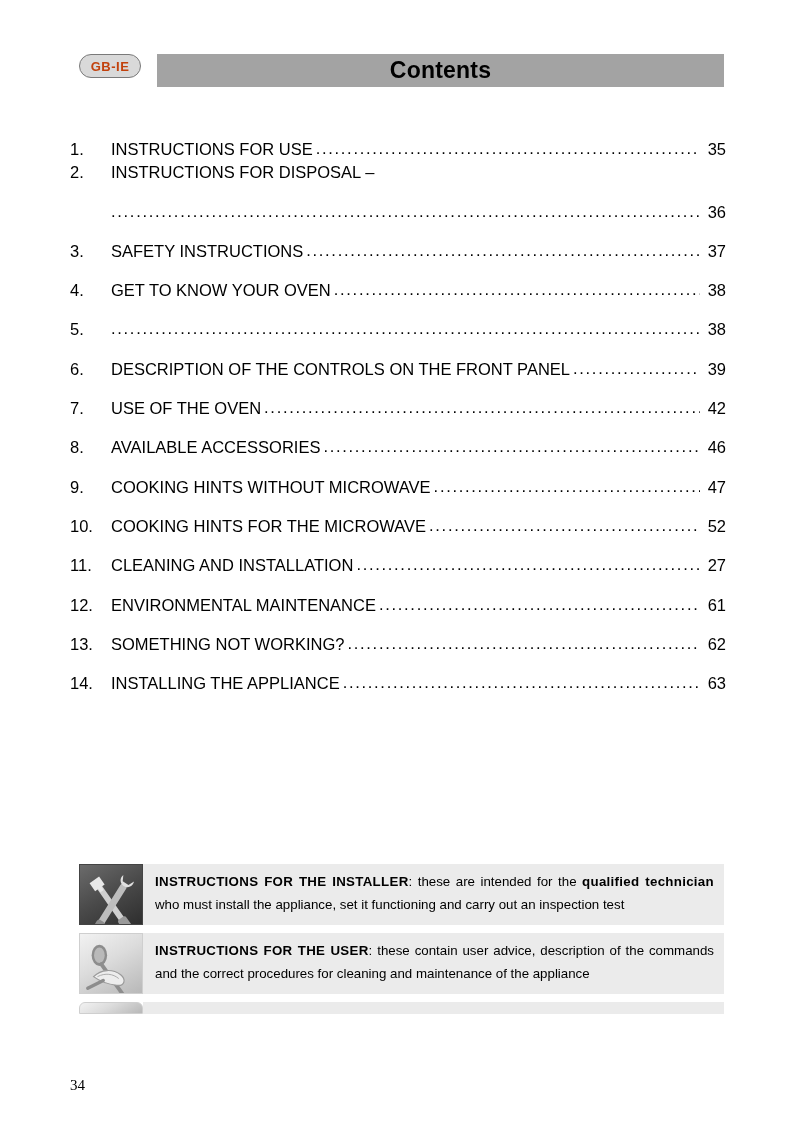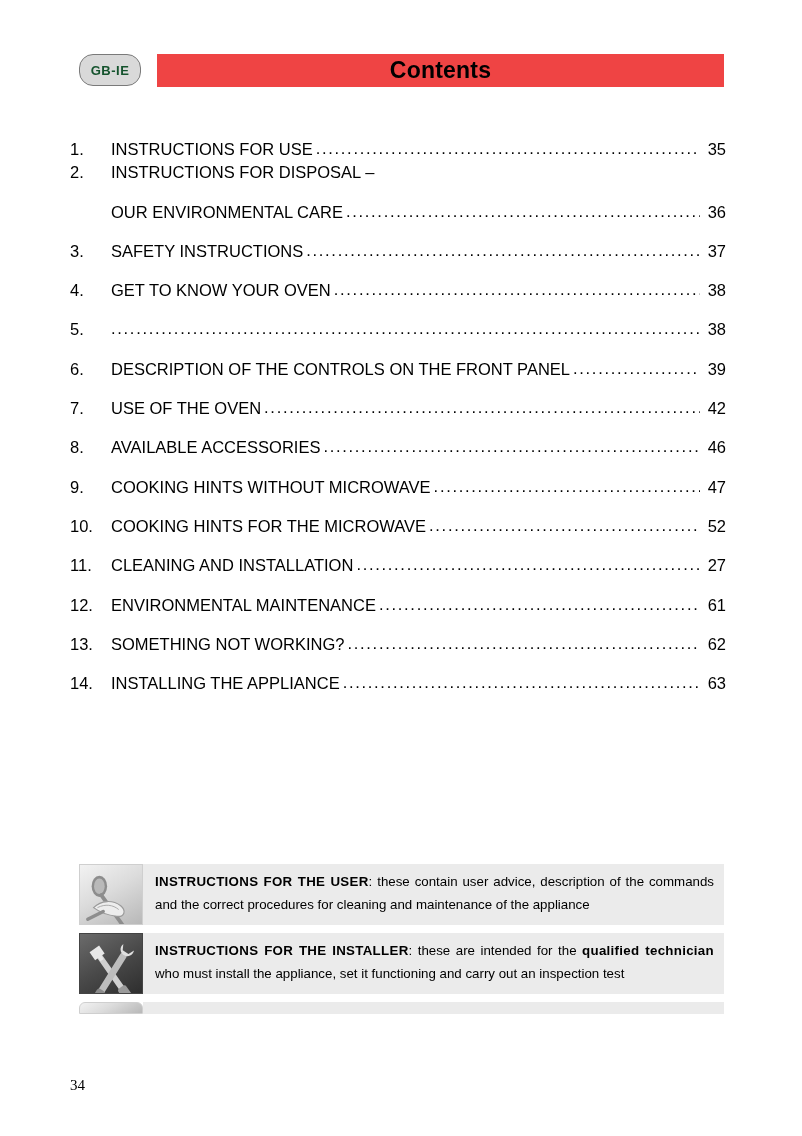--- a/index.html
+++ b/index.html
@@ -23,39 +23,39 @@
     top: 54px;
     left: 79px;
     width: 645px;
     height: 34px;
   }
   .lang-badge {
     position: absolute;
     left: 0;
     top: 0;
     width: 62px;
-    height: 32px;
+    height: 24px;
     border-radius: 14px;
     background: #d9d9d9;
     border: 1px solid #7a7a7a;
     display: flex;
     align-items: center;
     justify-content: center;
     font-size: 13px;
     font-weight: bold;
     letter-spacing: 0.5px;
-    color: #14532d;
+    color: #c2410c;
   }
   .header-bar {
     position: absolute;
     left: 78px;
     top: 0;
     width: 567px;
     height: 33px;
-    background: #ef4444;
+    background: #a3a3a3;
     display: flex;
     align-items: center;
     justify-content: center;
     text-align: right;
   }
   .header-title {
     font-size: 23px;
     font-weight: bold;
     letter-spacing: 0.2px;
   }
@@ -174,21 +174,20 @@
       <span class="toc-text">INSTRUCTIONS FOR USE</span>
       <span class="toc-dots">................................................................................................................</span>
       <span class="toc-page">35</span>
     </div>
     <div class="toc-row">
       <span class="toc-num">2.</span>
       <span class="toc-text">INSTRUCTIONS FOR DISPOSAL –</span>
     </div>
     <div class="toc-row cont">
       <span class="toc-num"></span>
-      <span class="toc-text">OUR ENVIRONMENTAL CARE</span>
       <span class="toc-dots">................................................................................................................</span>
       <span class="toc-page">36</span>
     </div>
     <div class="toc-row">
       <span class="toc-num">3.</span>
       <span class="toc-text">SAFETY INSTRUCTIONS</span>
       <span class="toc-dots">................................................................................................................</span>
       <span class="toc-page">37</span>
     </div>
     <div class="toc-row">
@@ -252,36 +251,20 @@
     </div>
     <div class="toc-row">
       <span class="toc-num">14.</span>
       <span class="toc-text">INSTALLING THE APPLIANCE</span>
       <span class="toc-dots">................................................................................................................</span>
       <span class="toc-page">63</span>
     </div>
   </div>
 
 <div class="legend">
-
-  <div class="legend-item">
-    <div class="legend-icon light">
-      <svg class="spoon-art" viewBox="0 0 64 80" xmlns="http://www.w3.org/2000/svg" aria-hidden="true">
-        <ellipse cx="20" cy="22" rx="8" ry="11" fill="#8d8d8d"></ellipse>
-        <ellipse cx="20" cy="22" rx="5.5" ry="8" fill="#b9b9b9"></ellipse>
-        <path d="M22 31 L44 62" stroke="#8d8d8d" stroke-width="4" stroke-linecap="round" fill="none"></path>
-        <path d="M14 44 C22 36 34 36 42 42 C48 47 46 54 38 53 C30 52 22 50 14 44 Z" fill="#ededed" stroke="#9a9a9a" stroke-width="1.2"></path>
-        <path d="M18 44 C26 40 34 41 40 46" stroke="#a9a9a9" stroke-width="1" fill="none"></path>
-        <path d="M8 56 L24 48" stroke="#8d8d8d" stroke-width="3.5" stroke-linecap="round"></path>
-      </svg>
-    </div>
-    <div class="legend-body">
-      <b>INSTRUCTIONS FOR THE USER</b><span>: these contain user advice, description of the commands and the correct procedures for cleaning and maintenance of the appliance</span>
-    </div>
-  </div>
 
   <div class="legend-item">
     <div class="legend-icon dark">
       <svg class="wrench-art" viewBox="0 0 64 80" xmlns="http://www.w3.org/2000/svg" aria-hidden="true">
         <g transform="rotate(-35 32 40)">
           <rect x="29" y="14" width="6" height="50" rx="2" fill="#d0d0d0"></rect>
           <path d="M26 10 h12 v10 h-4 v4 h-4 v-4 h-4 z" fill="#e8e8e8"></path>
           <rect x="27" y="58" width="10" height="14" rx="3" fill="#9a9a9a"></rect>
         </g>
         <g transform="rotate(32 32 40)">
@@ -289,20 +272,36 @@
           <path d="M27 8 a7 7 0 1 0 13 0 l-3 6 h-7 z" fill="#e0e0e0"></path>
           <rect x="29" y="60" width="9" height="13" rx="3" fill="#8a8a8a"></rect>
         </g>
       </svg>
     </div>
     <div class="legend-body">
       <b>INSTRUCTIONS FOR THE INSTALLER</b><span>: these are intended for the </span><b>qualified technician</b><span> who must install the appliance, set it functioning and carry out an inspection test</span>
     </div>
   </div>
 
+  <div class="legend-item">
+    <div class="legend-icon light">
+      <svg class="spoon-art" viewBox="0 0 64 80" xmlns="http://www.w3.org/2000/svg" aria-hidden="true">
+        <ellipse cx="20" cy="22" rx="8" ry="11" fill="#8d8d8d"></ellipse>
+        <ellipse cx="20" cy="22" rx="5.5" ry="8" fill="#b9b9b9"></ellipse>
+        <path d="M22 31 L44 62" stroke="#8d8d8d" stroke-width="4" stroke-linecap="round" fill="none"></path>
+        <path d="M14 44 C22 36 34 36 42 42 C48 47 46 54 38 53 C30 52 22 50 14 44 Z" fill="#ededed" stroke="#9a9a9a" stroke-width="1.2"></path>
+        <path d="M18 44 C26 40 34 41 40 46" stroke="#a9a9a9" stroke-width="1" fill="none"></path>
+        <path d="M8 56 L24 48" stroke="#8d8d8d" stroke-width="3.5" stroke-linecap="round"></path>
+      </svg>
+    </div>
+    <div class="legend-body">
+      <b>INSTRUCTIONS FOR THE USER</b><span>: these contain user advice, description of the commands and the correct procedures for cleaning and maintenance of the appliance</span>
+    </div>
+  </div>
+
   <div class="legend-item clipped">
     <div class="legend-icon light"></div>
     <div class="legend-body"></div>
   </div>
 
 </div>
 
 <div class="page-num">34</div>
 
 </body></html>

